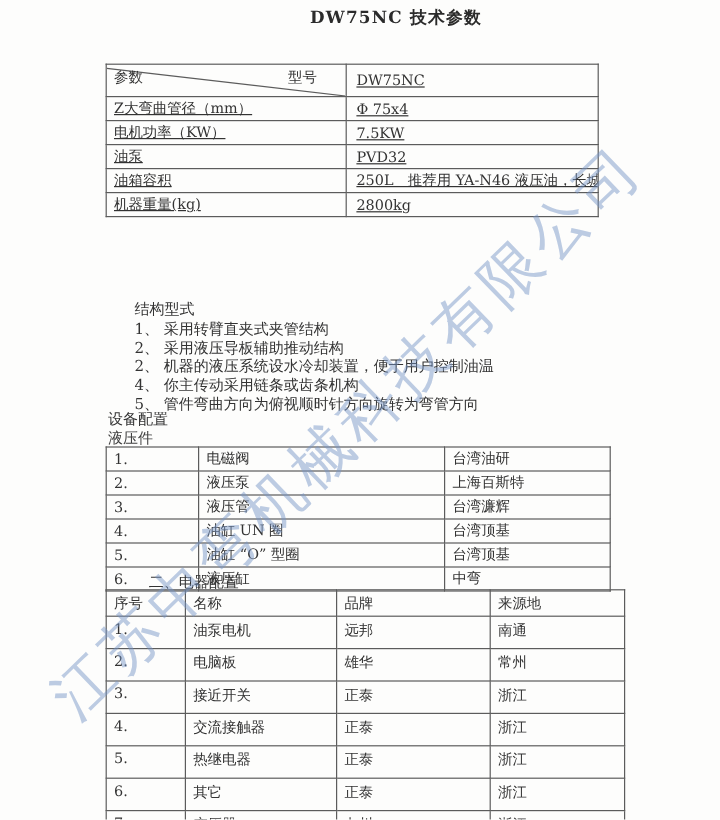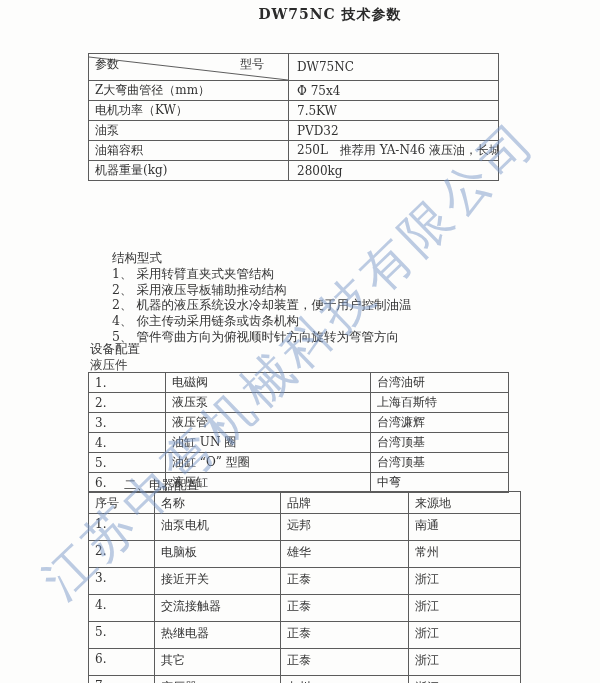--- a/index.html
+++ b/index.html
@@ -21,21 +21,21 @@
     text-align:center;font-size:14px;font-weight:bold;letter-spacing:1px;padding-left:30px;
   }
   table{border-collapse:collapse;table-layout:fixed;background:transparent;}
   td,th{
     border:1px solid #5c5c5c;font-weight:normal;text-align:left;
     font-size:12px;color:#333;padding:1px 6px;vertical-align:middle;
     overflow:hidden;white-space:nowrap;
   }
   
   .t1{position:absolute;left:88px;top:53px;width:410px;}
-  .t1 td{height:15px;}
+  .t1 td{height:15px;text-decoration:underline;}
   .t1 td.val{padding-left:8px;margin-top:35px;}
   .t1 tr.hdr td{height:24px;}
   .diag-cell{position:relative;padding:0;}
   .diag-cell svg{position:absolute;left:0;top:0;width:100%;height:100%;}
   .diag-cell .pl{position:absolute;left:6px;top:2px;}
   .diag-cell .ml{position:absolute;right:24px;top:2px;}
   
   .struct{position:absolute;left:112px;top:250px;font-size:12.5px;line-height:15.8px;color:#333;}
   .struct .item{white-space:nowrap;}
   .equip-h{position:absolute;left:90px;top:341px;font-size:12.5px;color:#333;}

